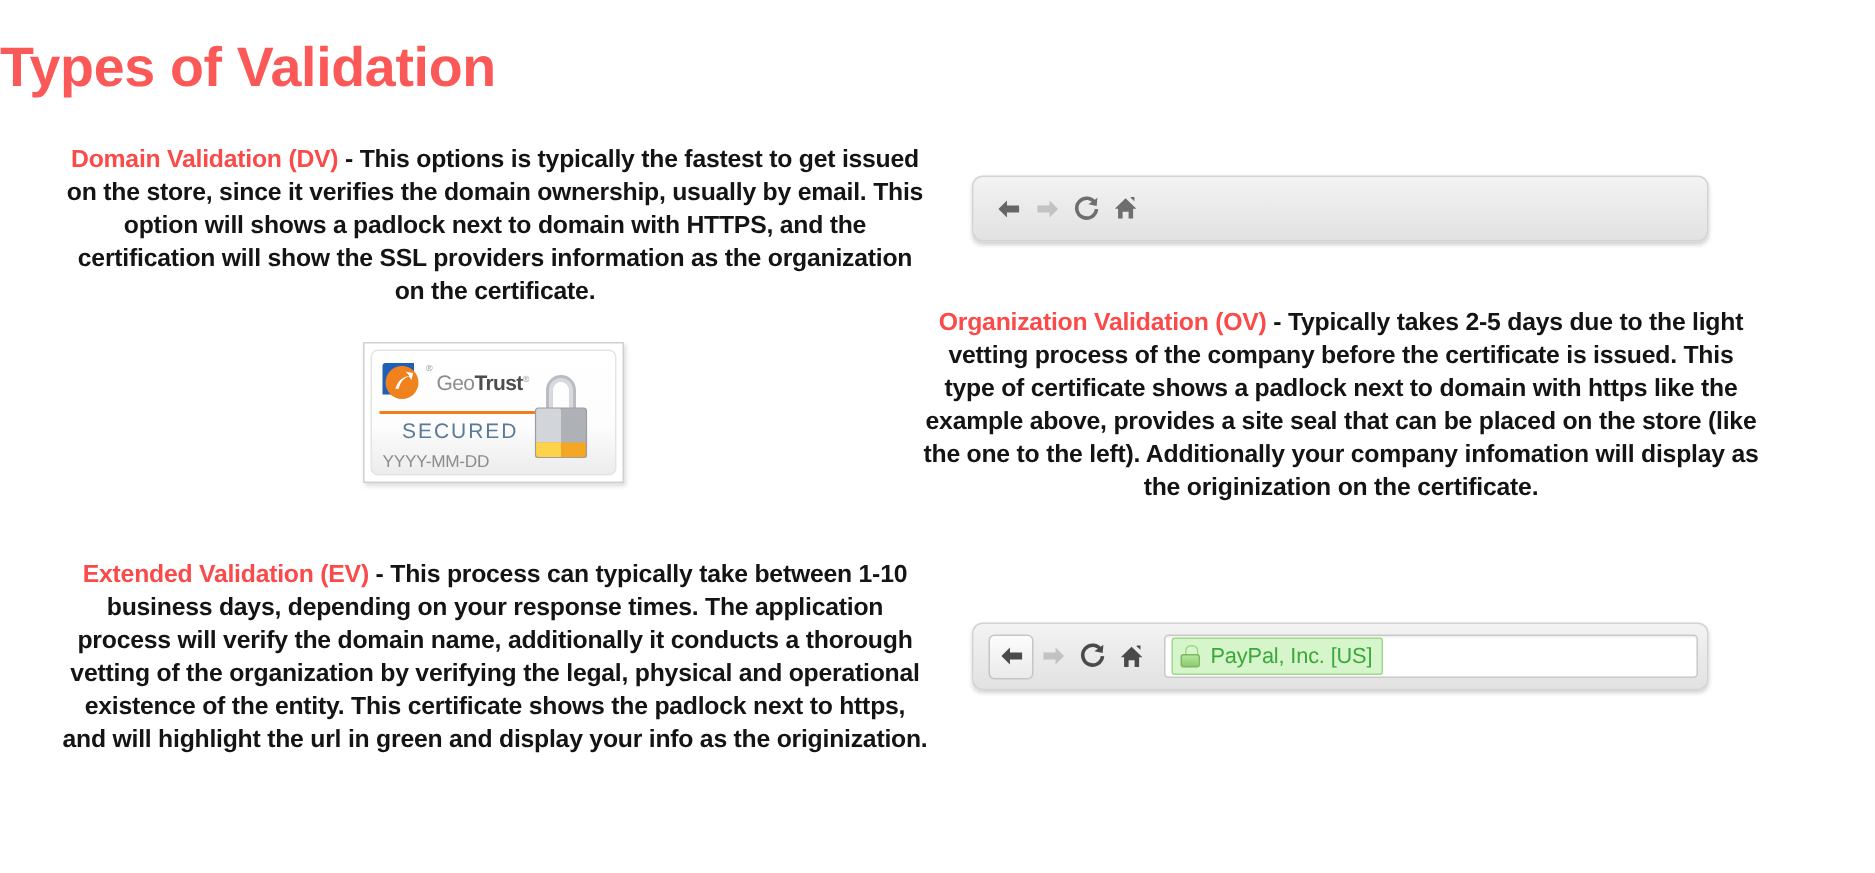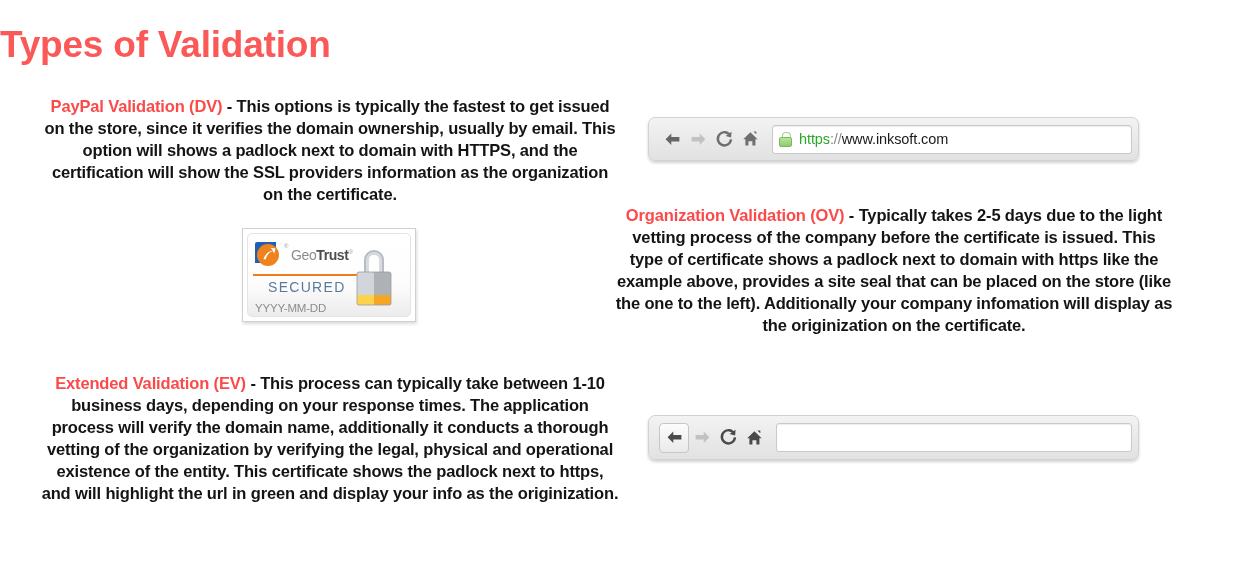--- a/index.html
+++ b/index.html
@@ -235,21 +235,21 @@
     font-size: 6px;
     color: #9a9a9a;
   }
 </style>
 </head>
 <body>
 
 <div class="page-title">Types of Validation</div>
 
 <div class="para" id="para-dv">
-  <span class="lead">PayPal Validation (DV)</span><span> - This options is typically the fastest to get issued on the store, since it verifies the domain ownership, usually by email. This option will shows a padlock next to domain with HTTPS, and the certification will show the SSL providers information as the organization on the certificate.</span>
+  <span class="lead">Domain Validation (DV)</span><span> - This options is typically the fastest to get issued on the store, since it verifies the domain ownership, usually by email. This option will shows a padlock next to domain with HTTPS, and the certification will show the SSL providers information as the organization on the certificate.</span>
 </div>
 
 <div class="para" id="para-ov">
   <span class="lead">Organization Validation (OV)</span><span> - Typically takes 2-5 days due to the light vetting process of the company before the certificate is issued. This type of certificate shows a padlock next to domain with https like the example above, provides a site seal that can be placed on the store (like the one to the left). Additionally your company infomation will display as the originization on the certificate.</span>
 </div>
 
 <div class="para" id="para-ev">
   <span class="lead">Extended Validation (EV)</span><span> - This process can typically take between 1-10 business days, depending on your response times. The application process will verify the domain name, additionally it conducts a thorough vetting of the organization by verifying the legal, physical and operational existence of the entity. This certificate shows the padlock next to https, and will highlight the url in green and display your info as the originization.</span>
 </div>
 
@@ -274,29 +274,20 @@
     </svg>
   </div>
 
   <div class="nav-btn">
     <svg width="19" height="18" viewBox="0 0 19 18" aria-hidden="true">
       <path d="M9.4 2.2 L16.6 9.2 L14.4 9.2 L14.4 15.6 L11.4 15.6 L11.4 11.2 L7.4 11.2 L7.4 15.6 L4.4 15.6 L4.4 9.2 L2.2 9.2 Z" fill="#6e6e6e"></path>
       <path d="M12.8 1.4 L15.3 1.4 L15.3 4.2 L12.8 2.0 Z" fill="#6e6e6e"></path>
     </svg>
   </div>
 
-  <div class="url-field">
-    <span class="lock-plain">
-      <span class="shackle"></span>
-        <span class="body"></span>
-    </span>
-    <span class="url-text">
-      <span class="u-green">https</span><span class="u-grey">://</span><span class="u-dark">www.inksoft.com</span>
-    </span>
-  </div>
 </div>
 
 <div id="site-seal">
   <div class="seal-inner">
 
     <div class="geo-logo">
       <span class="geo-mark">
         <svg width="34" height="27" viewBox="0 0 34 27" aria-hidden="true">
           <path d="M1 3 Q1 1 3 1 L22 1 L22 8 L8 8 L8 22 L1 22 Z" fill="#1f5fb5"></path>
           <circle cx="14" cy="14" r="11" fill="#f0821e"></circle>
@@ -352,15 +343,22 @@
 
   <div class="nav-btn">
     <svg width="19" height="18" viewBox="0 0 19 18" aria-hidden="true">
       <path d="M9.4 2.2 L16.6 9.2 L14.4 9.2 L14.4 15.6 L11.4 15.6 L11.4 11.2 L7.4 11.2 L7.4 15.6 L4.4 15.6 L4.4 9.2 L2.2 9.2 Z" fill="#4a4a4a"></path>
       <path d="M12.8 1.4 L15.3 1.4 L15.3 4.2 L12.8 2.0 Z" fill="#4a4a4a"></path>
     </svg>
   </div>
 
   <div class="url-field">
 
+    <span class="ev-badge">
+      <span class="lock-plain">
+        <span class="shackle"></span>
+          <span class="body"></span>
+      </span>
+      <span class="badge-text">PayPal, Inc. [US]</span>
+    </span>
 
   </div>
 </div>
 
 </body></html>

